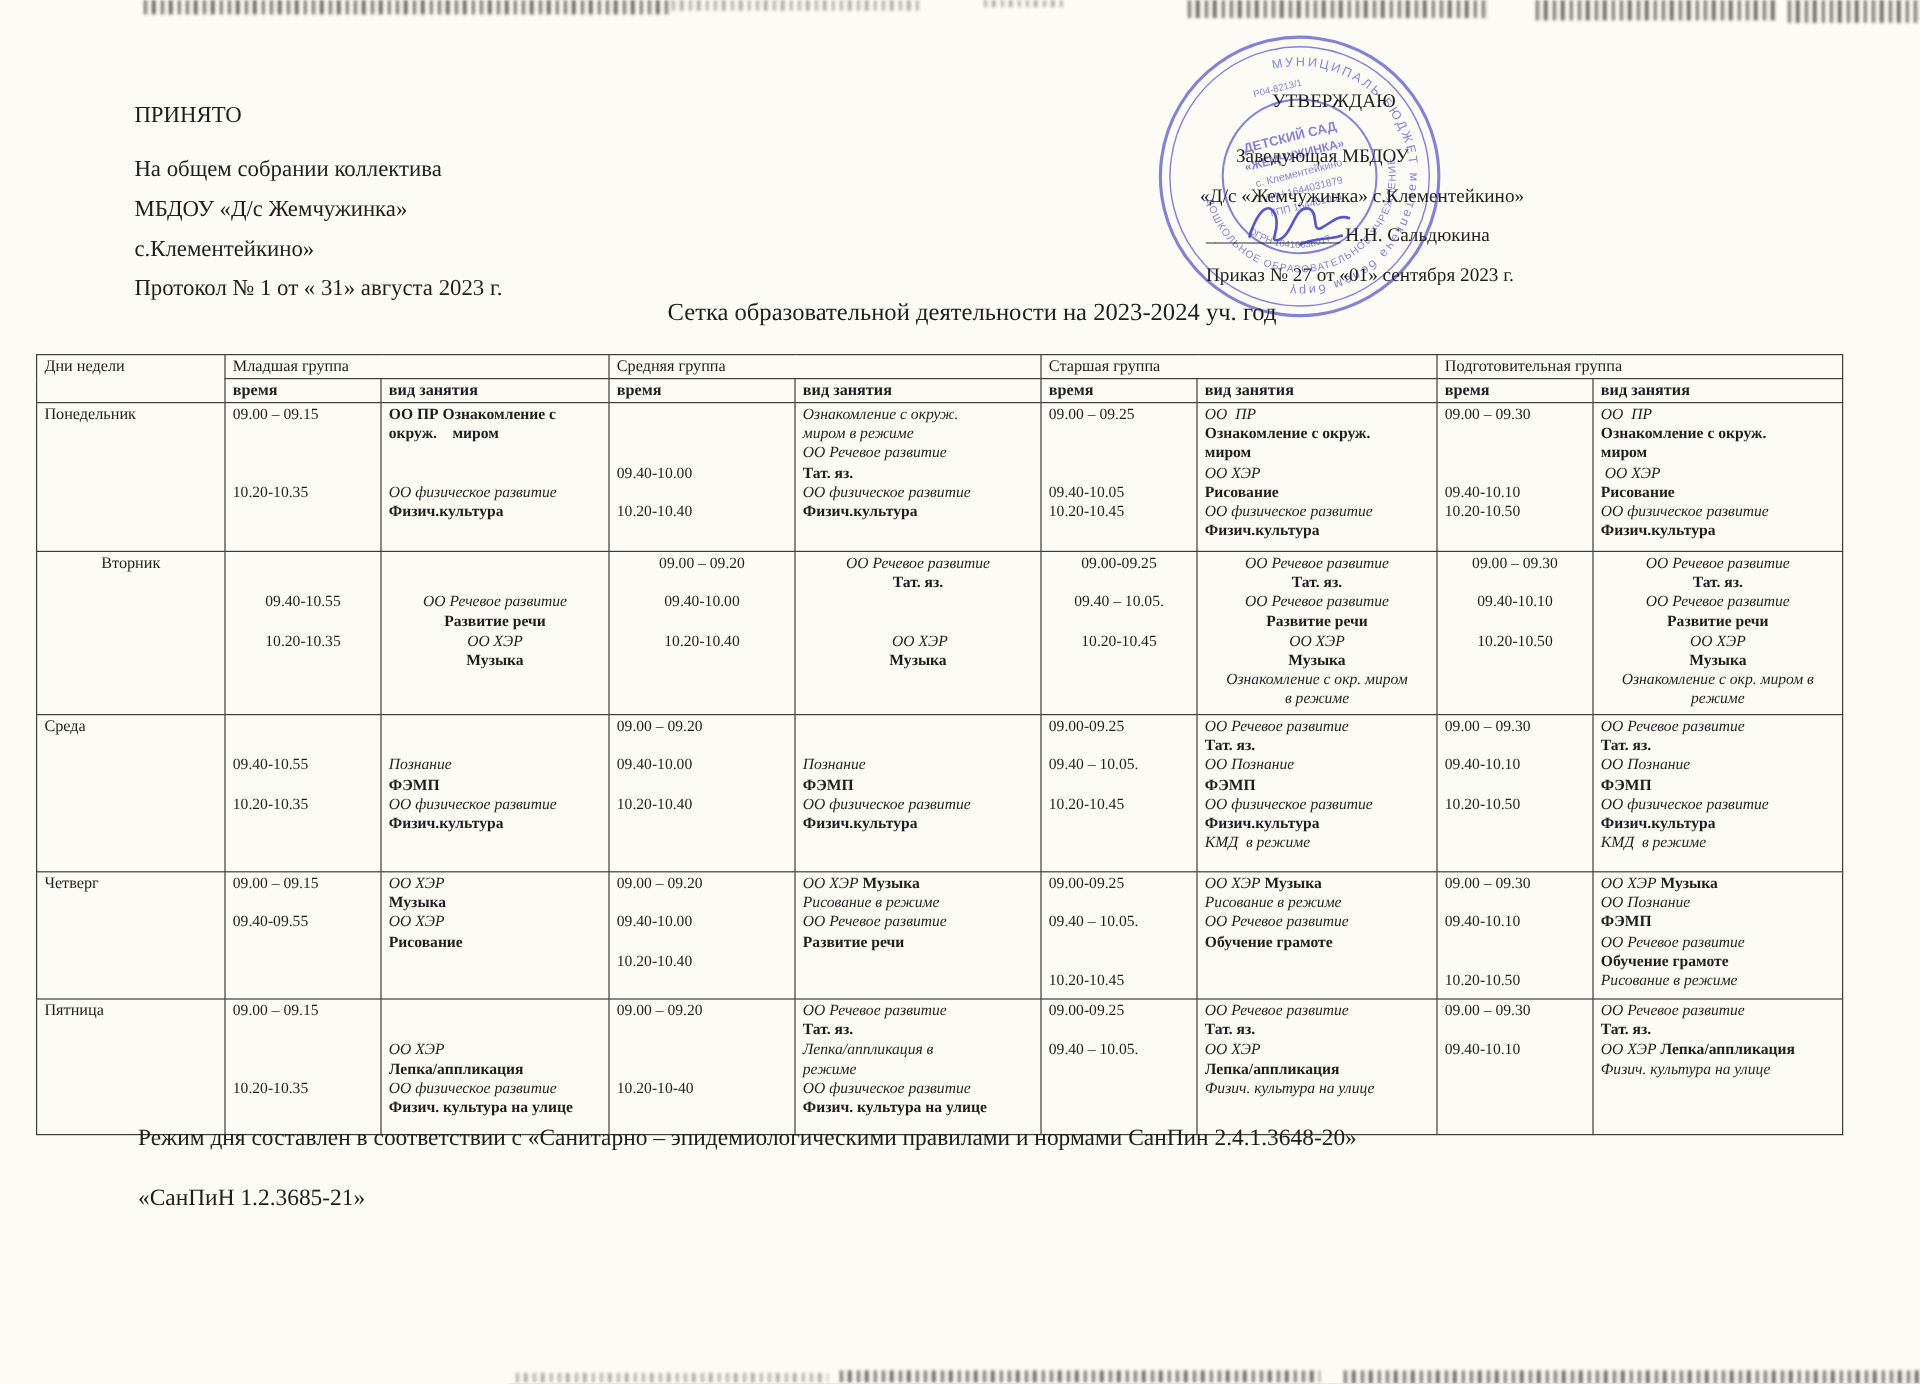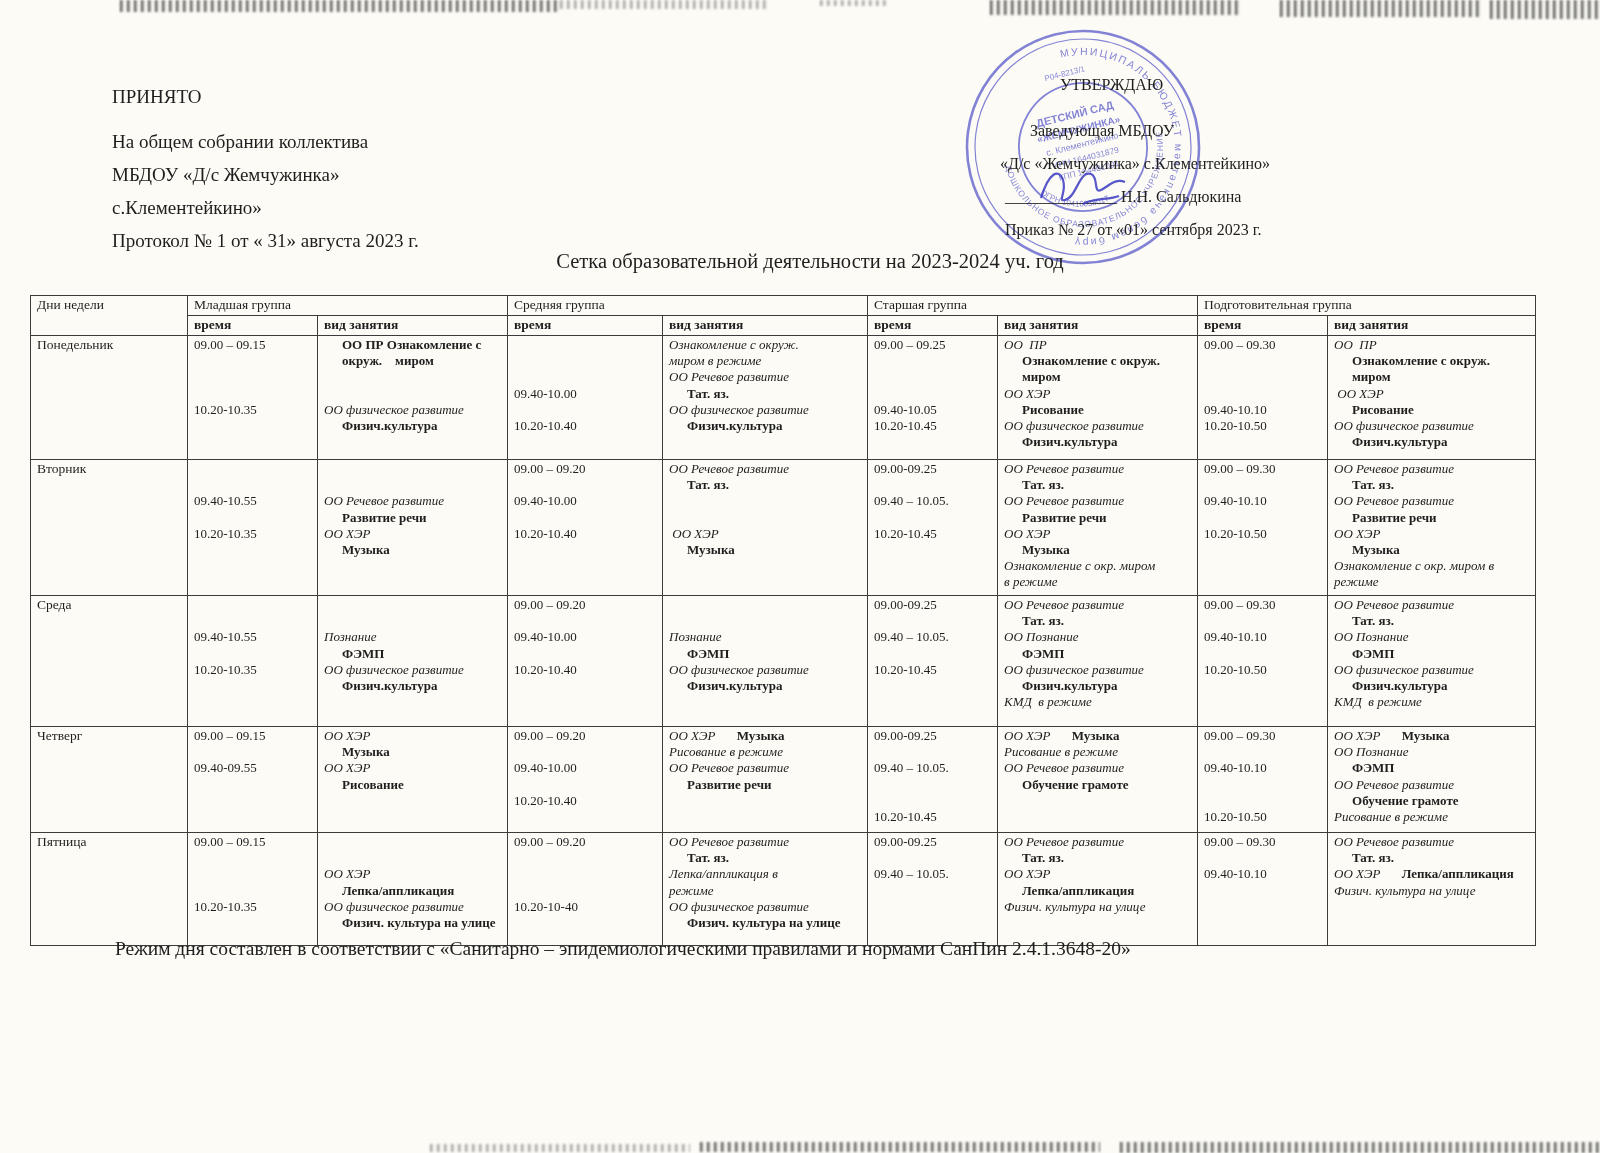--- a/index.html
+++ b/index.html
@@ -29,24 +29,24 @@
   
   .doc-title{position:absolute;top:250px;left:0;width:1620px;text-align:center;font-size:20.5px;}
   
   .sched{position:absolute;left:30px;top:295px;border-collapse:collapse;table-layout:fixed;width:1505px;font-family:Liberation Serif, serif;}
   .sched td,.sched th{border:1px solid #3c3c3c;vertical-align:top;padding:1px 6px;
         font-size:13px;line-height:16.2px;font-weight:normal;text-align:left;}
   .sched thead th{font-size:13.5px;height:17px;padding:1px 6px;}
   .sched thead .sub th{font-weight:bold;}
   .sched .day{font-size:13.5px;}
   .ln{min-height:16.2px;white-space:pre-wrap;}
-  .b{font-weight:bold;margin-left:18px;}
+  .b{font-weight:bold;}
   .i{font-style:italic;}
   tbody tr:nth-child(1) td{height:121px;}
-  tbody tr:nth-child(2) td{height:133px;}
+  tbody tr:nth-child(2) td{height:133px;text-align:center;}
   tbody tr:nth-child(3) td{height:128px;}
   tbody tr:nth-child(4) td{height:103px;}
   tbody tr:nth-child(5) td{height:110px;}
   
   .foot1{position:absolute;left:115px;top:938px;width:1400px;font-size:19.5px;}
   .foot2{position:absolute;left:115px;top:988px;width:600px;font-size:19.5px;}
 </style>
 </head>
 <body>
 
@@ -454,14 +454,15 @@
             <div class="ln"><span class="i">ОО Речевое развитие</span></div>
             <div class="ln"><span class="b">Тат. яз.</span></div>
             <div class="ln"><span class="i">ОО ХЭР </span><span class="b">Лепка/аппликация</span></div>
             <div class="ln"><span class="i">Физич. культура на улице</span></div>
           </td>
         </tr>
       </tbody>
   </table>
 
   <div class="foot1">Режим дня составлен в соответствии с «Санитарно – эпидемиологическими правилами и нормами СанПин 2.4.1.3648-20»</div>
+  <div class="foot2">«СанПиН 1.2.3685-21»</div>
 
 </div>
 
 </body></html>

